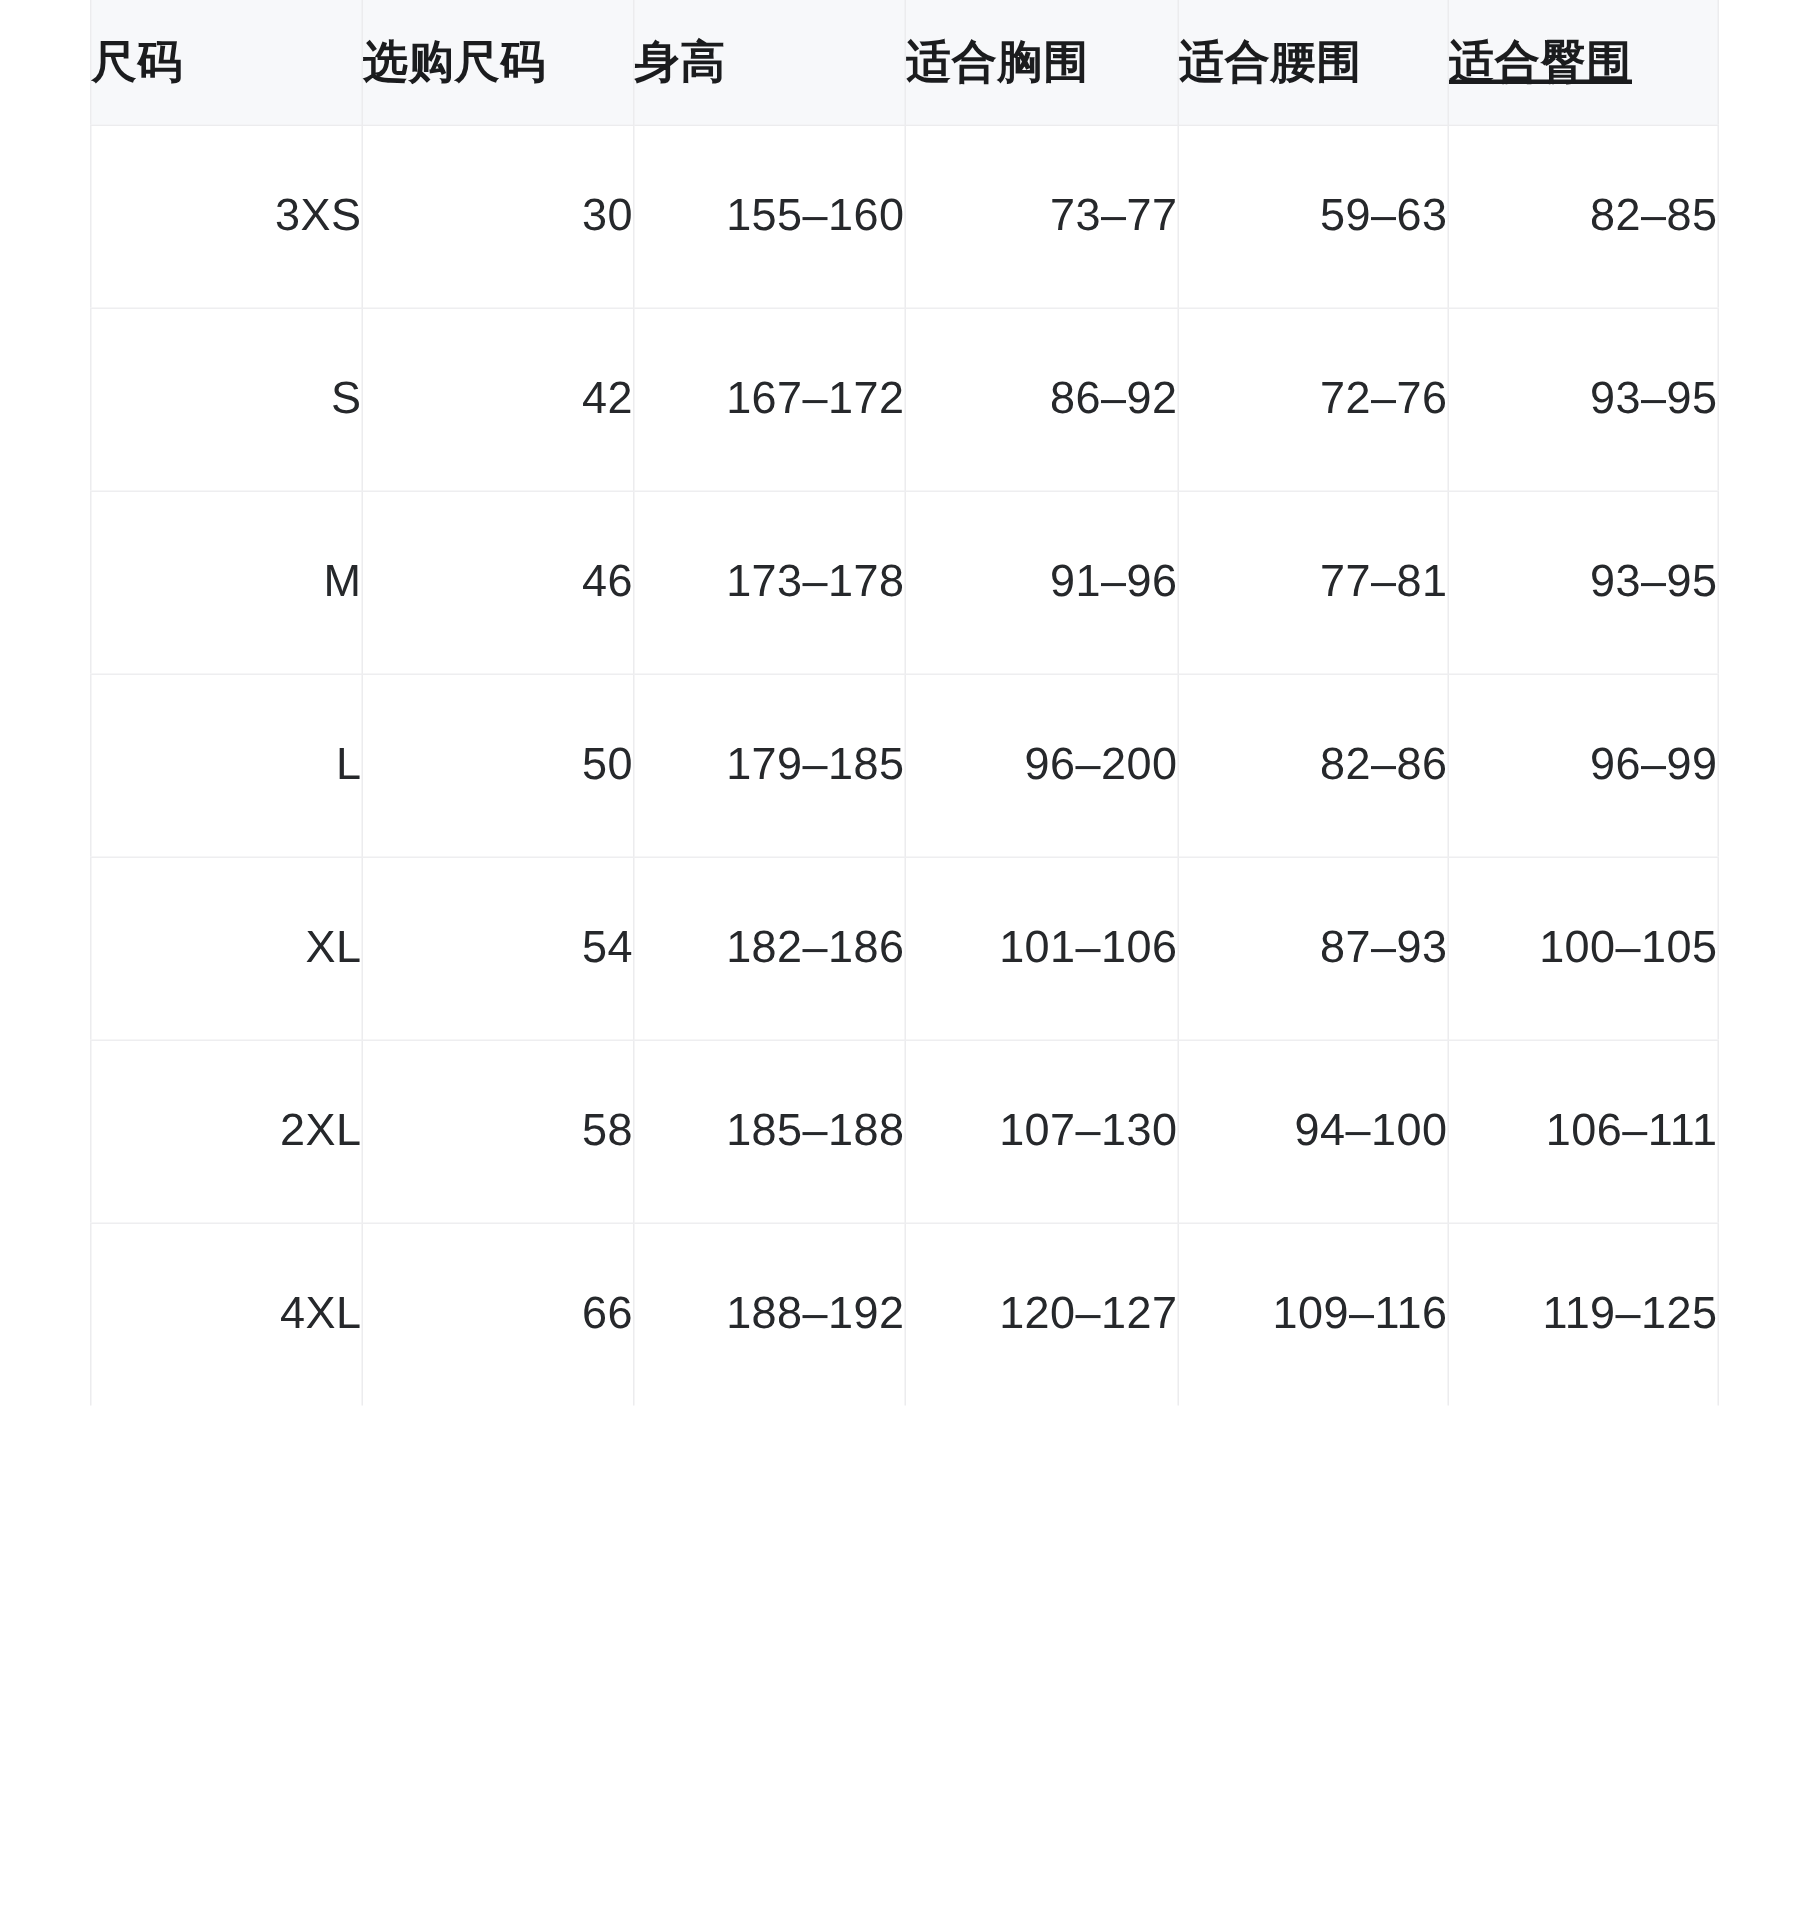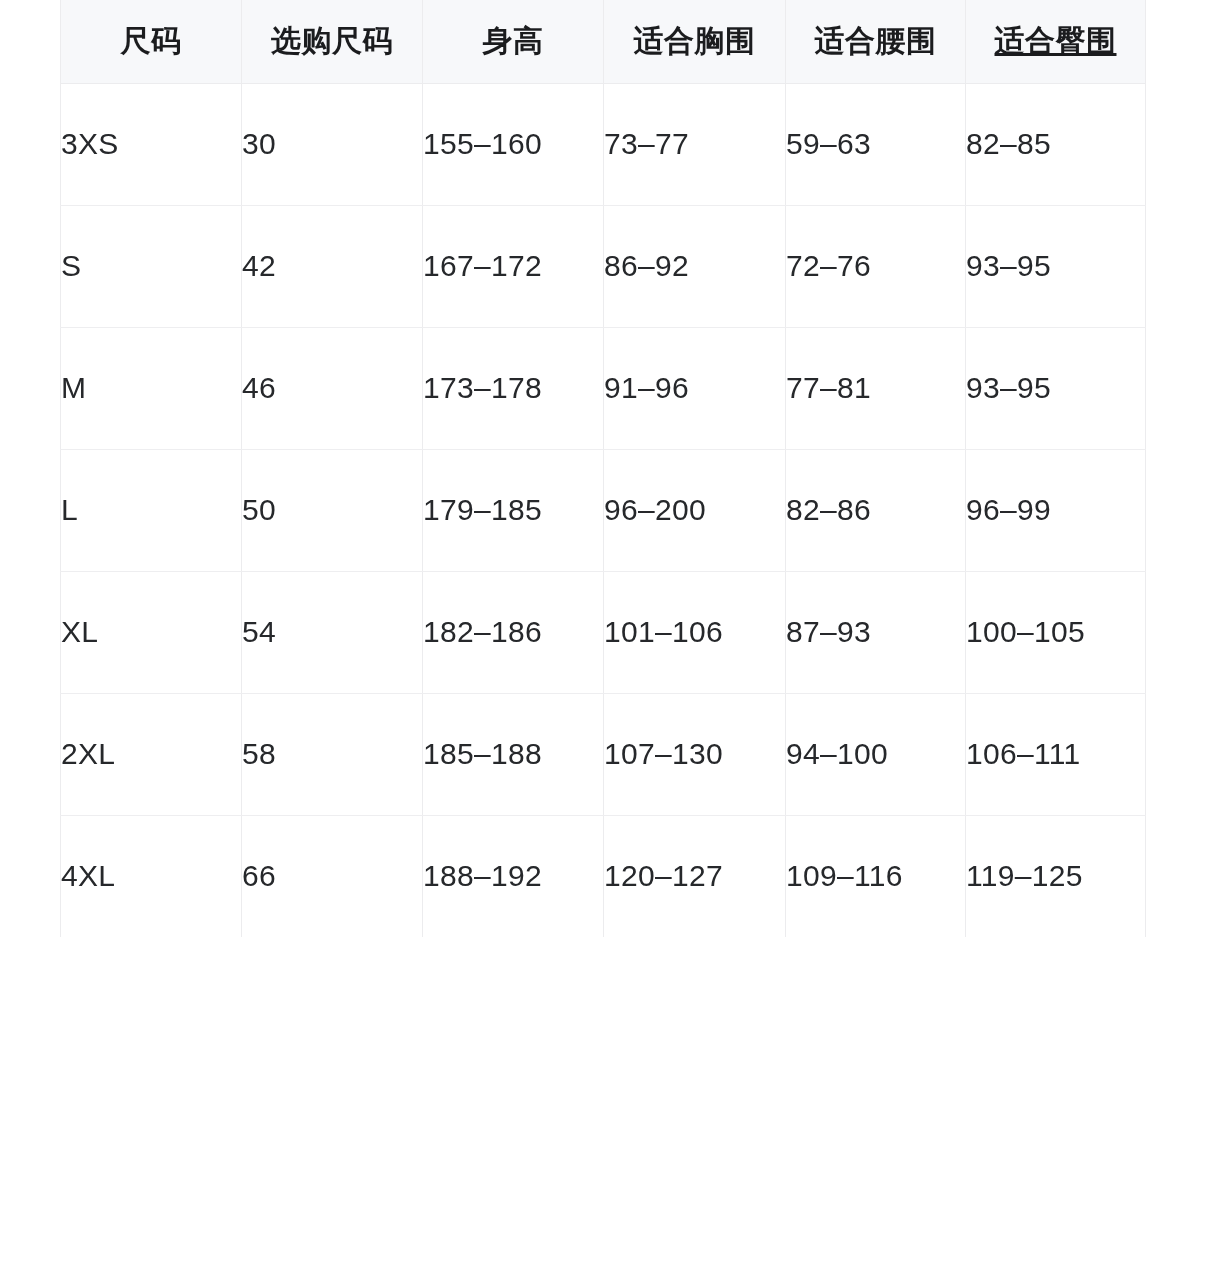--- a/index.html
+++ b/index.html
@@ -46,41 +46,41 @@
   table.size-table col.c4 { width: 180px; }
   table.size-table col.c5 { width: 180px; }
 
   thead tr.header-row {
     background: #f7f8fa;
   }
 
   th.header-cell {
     height: 83px;
     padding: 0;
-    text-align: center;
+    text-align: left;
     vertical-align: middle;
     font-size: 30px;
     font-weight: 700;
     color: #1b1c1e;
     letter-spacing: 0.5px;
     border-right: 1px solid #ececee;
     border-bottom: 1px solid #ececee;
     box-sizing: border-box;
     white-space: nowrap;
   }
   th.header-cell:last-child { border-right: none; text-decoration: underline; }
 
   tbody tr.data-row {
     background: #ffffff;
   }
 
   td.data-cell {
     height: 122px;
     padding: 0;
-    text-align: left;
+    text-align: right;
     vertical-align: middle;
     font-size: 30px;
     font-weight: 400;
     color: #26282b;
     letter-spacing: 0.3px;
     border-right: 1px solid #ececee;
     border-bottom: 1px solid #eeeef0;
     box-sizing: border-box;
     white-space: nowrap;
   }

